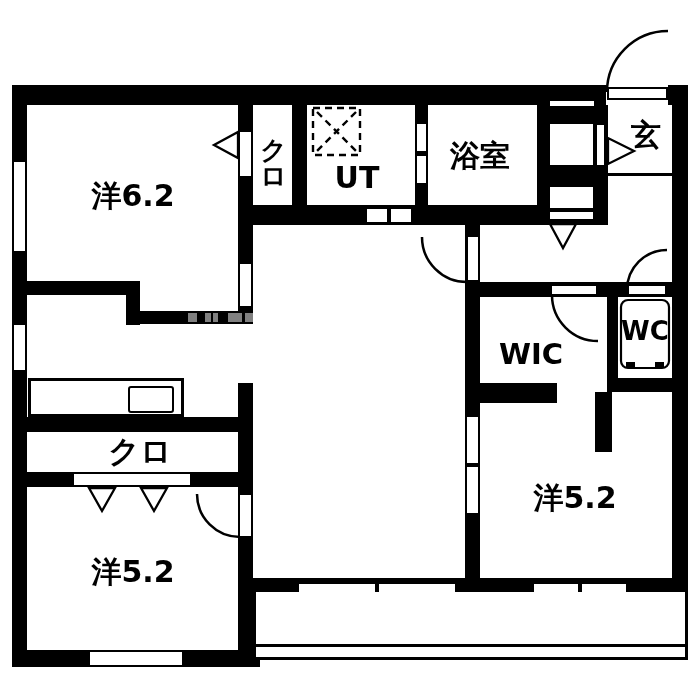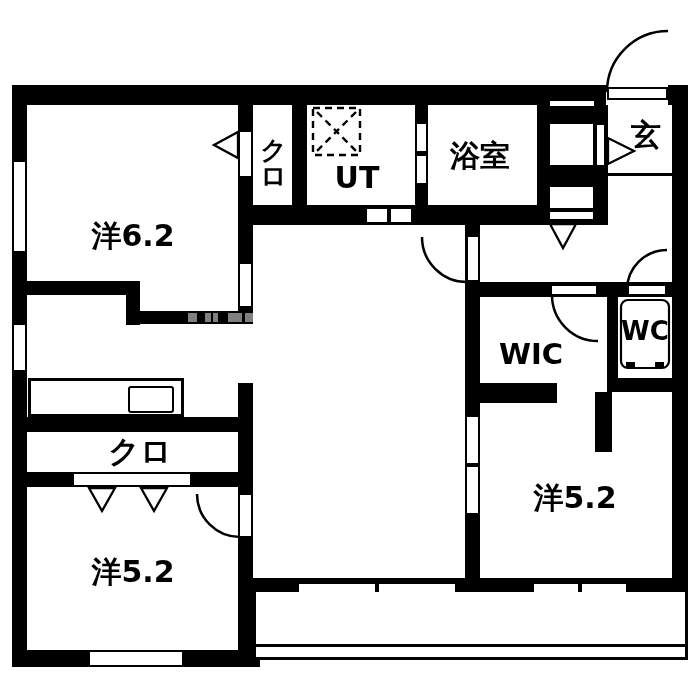--- a/index.html
+++ b/index.html
@@ -118,21 +118,21 @@
 
     <rect class="dash" x="313" y="108" width="47" height="47"></rect>
     <path class="dash" d="M317 112 L356 151"></path>
     <path class="dash" d="M356 112 L317 151"></path>
 
     <rect class="tlt" x="621" y="300" width="48" height="68" rx="7"></rect>
     <rect class="blk" x="626" y="362" width="9" height="6"></rect>
     <rect class="blk" x="655" y="362" width="9" height="6"></rect>
   </svg>
 
-  <div class="lbl" style="left:133px;top:196px;margin-top:40px;">洋6.2</div>
+  <div class="lbl" style="left:133px;top:196px;">洋6.2</div>
   <div class="lbl vert" style="left:274px;top:152px;">クロ</div>
   <div class="lbl" style="left:357px;top:178px;">UT</div>
   <div class="lbl" style="left:480px;top:156px;">浴室</div>
   <div class="lbl" style="left:646px;top:135px;">玄</div>
   <div class="lbl mid" style="left:531px;top:354px;">WIC</div>
   <div class="lbl small" style="left:645px;top:331px;">WC</div>
   <div class="lbl big" style="left:140px;top:451px;">クロ</div>
   <div class="lbl" style="left:133px;top:572px;">洋5.2</div>
   <div class="lbl" style="left:575px;top:498px;">洋5.2</div>
 

